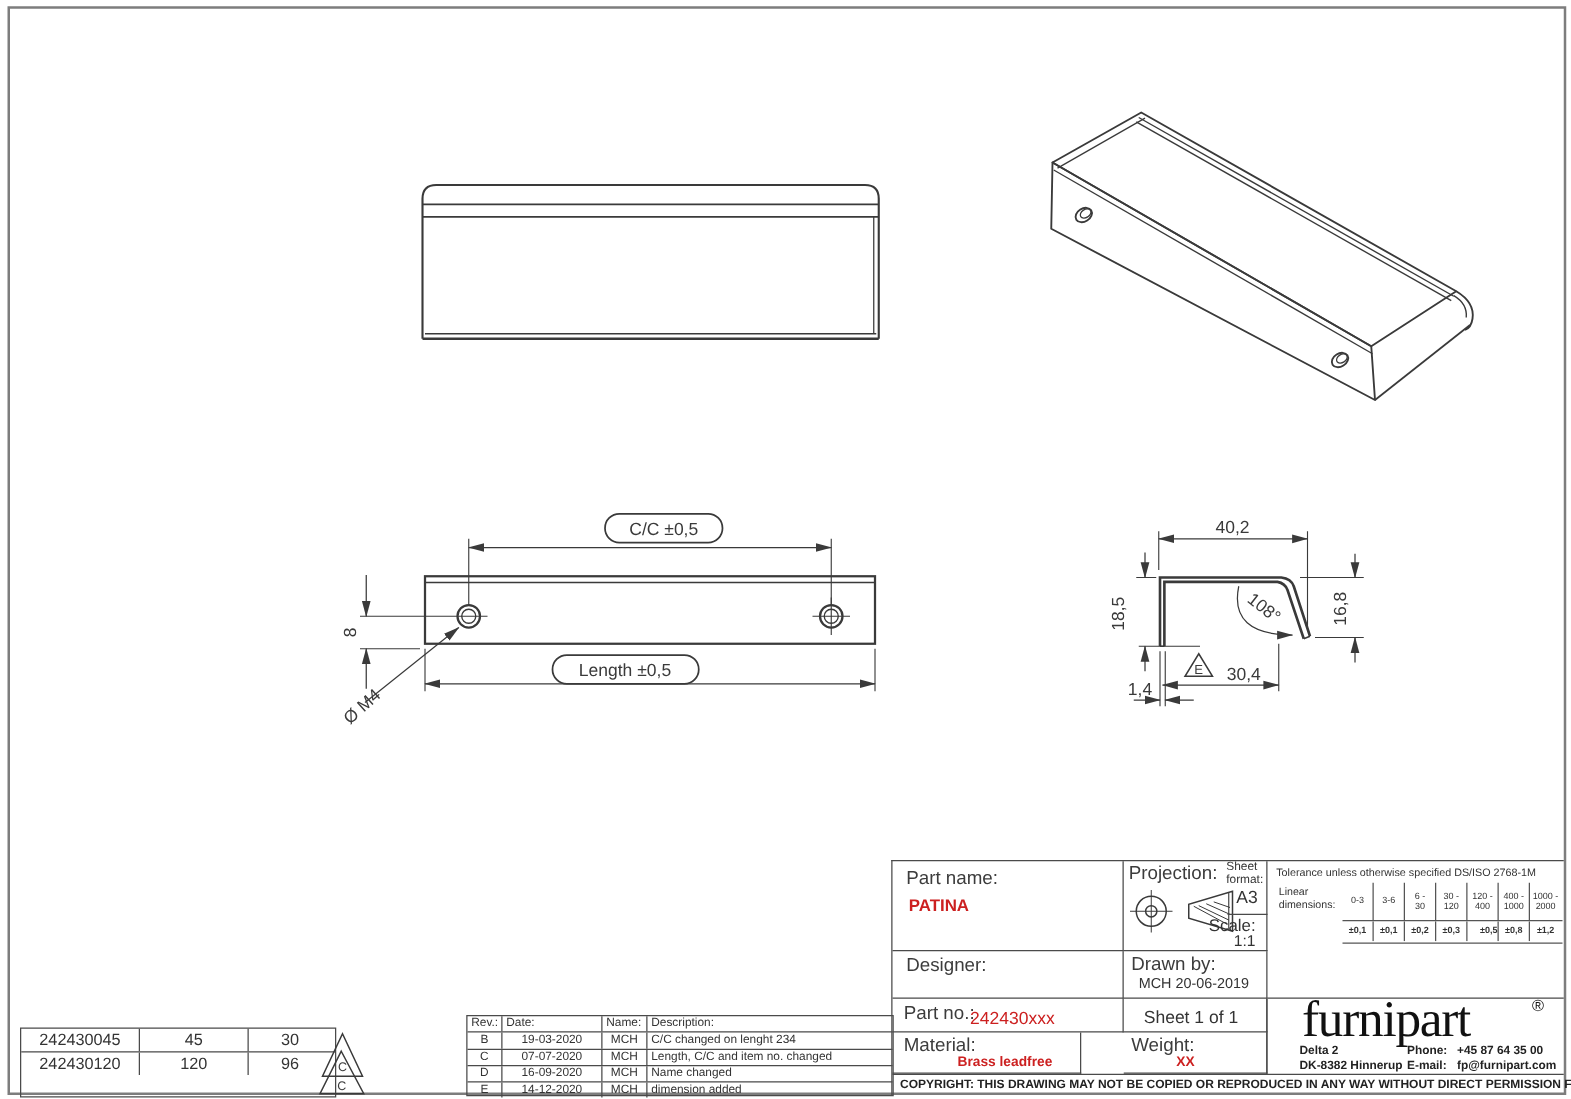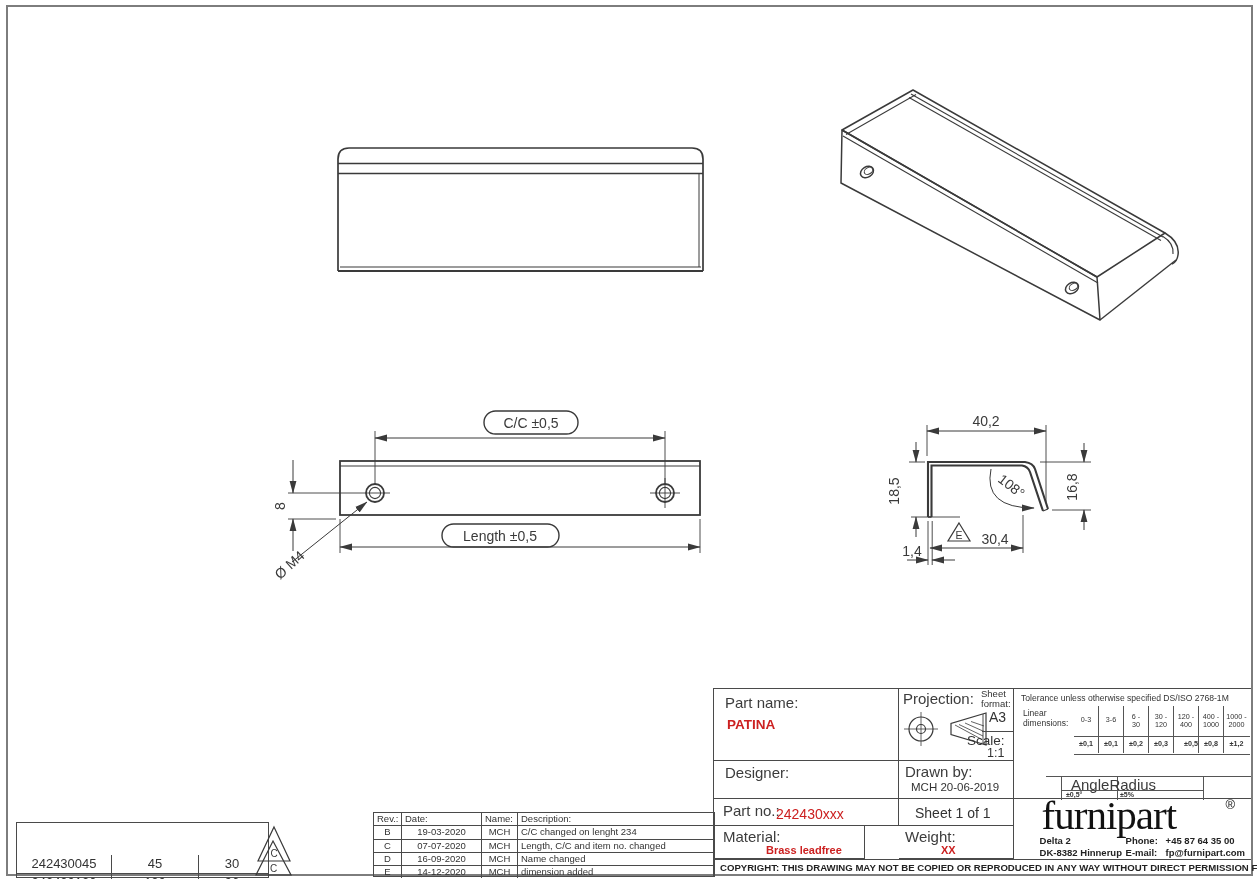--- a/index.html
+++ b/index.html
@@ -11,21 +11,21 @@
   .dimtxt{font-size:14px;}
   .cell{position:absolute;box-sizing:border-box;border-color:#4a4a4a;border-style:solid;border-width:0;}
   .lbl{font-size:15px;color:#3c3c3c;}
   .red{color:#cc2020;}
   
   .ptable{left:16px;top:822px;width:251px;height:54px;border:1.5px solid #4a4a4a;font-size:13px;}
   .prow{display:flex;height:18px;line-height:17px;text-align:center;}
   .prow>div{box-sizing:border-box;border-right:1.3px solid #4a4a4a;}
   .prow>div:last-child{border-right:none;}
   .prow.hd{font-size:14px;border-bottom:1.3px solid #4a4a4a;}
-  .prow.r1{border-bottom:1.3px solid #4a4a4a;margin-top:32px;}
+  .prow.r1{border-bottom:1.3px solid #4a4a4a;}
   .pc1{width:95px;} .pc2{width:87px;} .pc3{width:66px;}
   .rtable{left:373px;top:812px;width:340px;height:63px;border:1.2px solid #4a4a4a;font-size:9.5px;}
   .rrow{display:flex;height:12.3px;line-height:12px;border-bottom:1px solid #4a4a4a;}
   .rrow:last-child{border-bottom:none;}
   .rrow>div{box-sizing:border-box;border-right:1px solid #4a4a4a;padding:0 3px;white-space:nowrap;overflow:hidden;}
   .rrow>div:last-child{border-right:none;}
   .rc1{width:28px;text-align:center;} .rc2{width:80px;text-align:center;} .rc3{width:36px;text-align:center;} .rc4{flex:1;}
   
   .tblock{left:713px;top:688px;width:537px;height:187px;border-top:1.6px solid #4a4a4a;border-left:1.6px solid #4a4a4a;}
   .tol{font-size:8.5px;color:#333;}
@@ -267,30 +267,20 @@
       <div style="height:16px;overflow:hidden;">
         <div class="tolval" style="height:16px;">±0,1</div>
         <div class="tolval" style="height:16px;">±0,1</div>
         <div class="tolval" style="height:16px;">±0,2</div>
         <div class="tolval" style="height:16px;">±0,3</div>
         <div class="tolval" style="height:16px;text-align:right;">±0,5</div>
         <div class="tolval" style="height:16px;">±0,8</div>
         <div class="tolval" style="height:16px;border-right:none;">±1,2</div>
       </div>
     </div>
-    <div class="abs" style="left:32px;top:87px;width:205px;border-top:1px solid #555;height:23px;">
-      <div class="abs" style="left:15px;top:0;width:55px;height:23px;border-left:1px solid #555;border-right:1px solid #555;"></div>
-      <div class="abs" style="left:113px;top:0;width:44px;height:23px;border-right:1px solid #555;"></div>
-      <div class="abs" style="left:25px;top:-1px;font-size:15px;color:#3c3c3c;white-space:nowrap;">
-        <span>Angle</span><span>Radius</span>
-      </div>
-      <div class="abs" style="left:20px;top:14px;font-size:7px;font-weight:bold;">±0,5°</div>
-      <div class="abs" style="left:74px;top:14px;font-size:7px;font-weight:bold;">±5%</div>
-      <div class="abs" style="left:15px;top:13px;width:142px;border-top:1px solid #555;"></div>
-    </div>
   </div>
 
   <div class="cell" style="left:300px;top:110px;width:237px;height:60px;border-left-width:1.4px;margin-left:-1.4px;">
     <div class="abs logo" style="left:28px;top:-8px;">furnipart</div>
     <div class="abs" style="left:212px;top:-2px;font-size:13px;color:#111;">®</div>
     <div class="abs addr" style="left:26px;top:36px;">Delta 2</div>
     <div class="abs addr" style="left:26px;top:48px;">DK-8382 Hinnerup</div>
     <div class="abs addr" style="left:112px;top:36px;">Phone:</div>
     <div class="abs addr" style="left:152px;top:36px;">+45 87 64 35 00</div>
     <div class="abs addr" style="left:112px;top:48px;">E-mail:</div>

